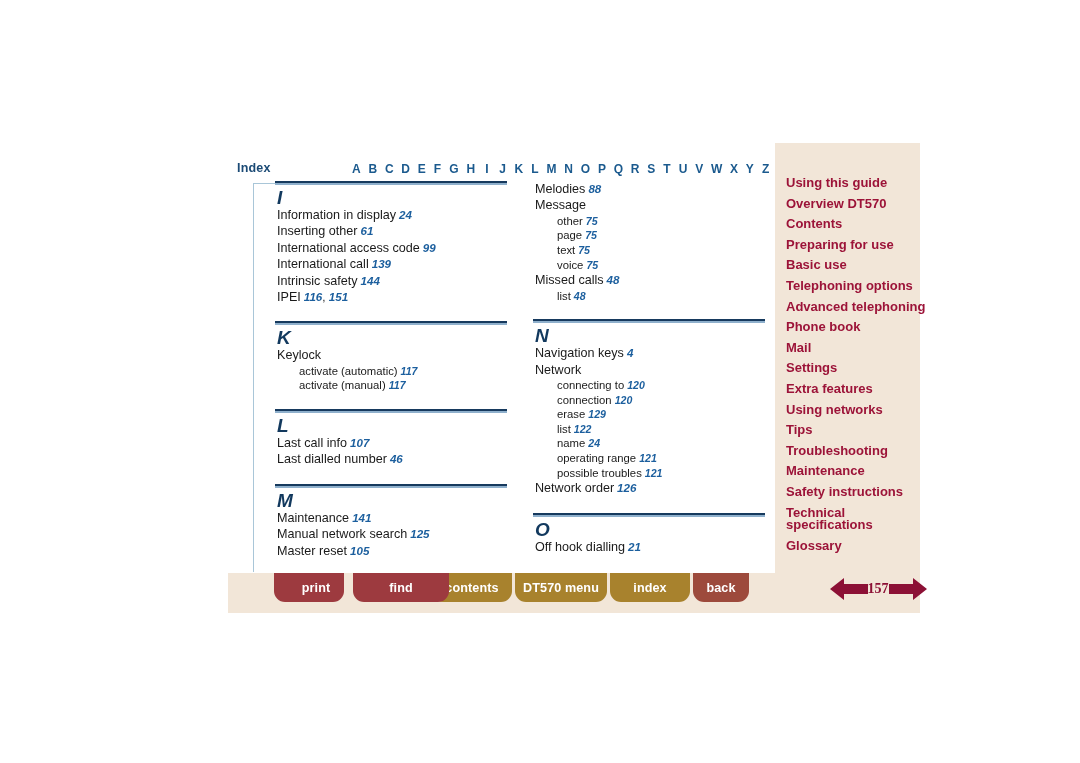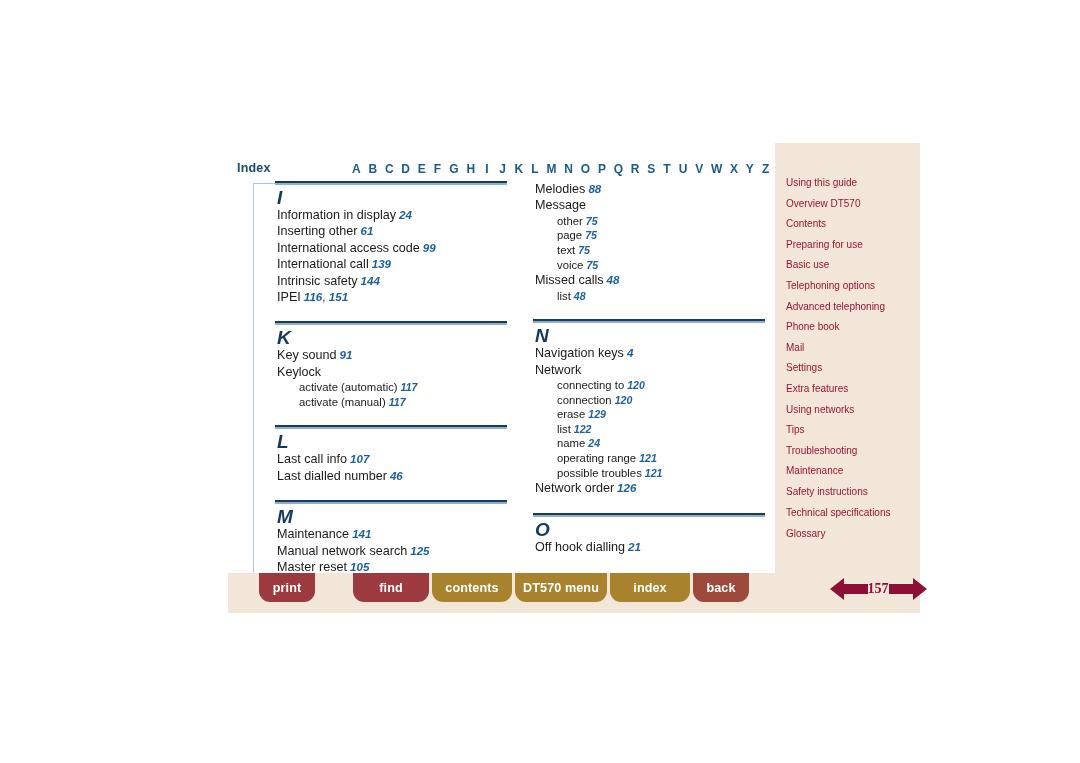--- a/index.html
+++ b/index.html
@@ -124,22 +124,22 @@
   .pgsep { color: #1a1a1a; font-weight: normal; font-style: normal; }
 
   
   #sidebar {
     position: absolute;
     left: 558px;
     top: 30px;
     width: 130px;
   }
   .nav-item {
-    font-size: 10px;
-    font-weight: normal;
+    font-size: 13px;
+    font-weight: bold;
     color: #9c1338;
     line-height: 20.6px;
     cursor: pointer;
     white-space: nowrap;
   }
   .nav-item.two-line {
     line-height: 12.4px;
     padding: 4px 0 5px 0;
     white-space: normal;
   }
@@ -236,21 +236,20 @@
         <div class="entry"><span>Information in display</span><span class="pg"><span>24</span></span></div>
         <div class="entry"><span>Inserting other</span><span class="pg"><span>61</span></span></div>
         <div class="entry"><span>International access code</span><span class="pg"><span>99</span></span></div>
         <div class="entry"><span>International call</span><span class="pg"><span>139</span></span></div>
         <div class="entry"><span>Intrinsic safety</span><span class="pg"><span>144</span></span></div>
         <div class="entry"><span>IPEI</span><span class="pg"><span>116</span><span class="pgsep">,</span> <span>151</span></span></div>
       </div>
       <div class="sec-rule sec-gap-top"></div>
       <div class="sec-letter">K</div>
       <div class="entries">
-        <div class="entry"><span>Key sound</span><span class="pg"><span>91</span></span></div>
         <div class="entry"><span>Keylock</span></div>
         <div class="entry sub"><span>activate (automatic)</span><span class="pg"><span>117</span></span></div>
         <div class="entry sub"><span>activate (manual)</span><span class="pg"><span>117</span></span></div>
       </div>
       <div class="sec-rule sec-gap-top"></div>
       <div class="sec-letter">L</div>
       <div class="entries">
         <div class="entry"><span>Last call info</span><span class="pg"><span>107</span></span></div>
         <div class="entry"><span>Last dialled number</span><span class="pg"><span>46</span></span></div>
       </div>
@@ -313,22 +312,22 @@
       <div class="nav-item">Safety instructions</div>
       <div class="nav-item two-line">Technical specifications</div>
       <div class="nav-item">Glossary</div>
     </div>
 
   <div id="footer">
       <div class="btn back" style="left: 465px; width: 56px;">back</div>
       <div class="btn gold" style="left: 382px; width: 80px;">index</div>
       <div class="btn gold" style="left: 287px; width: 92px;">DT570 menu</div>
       <div class="btn gold" style="left: 204px; width: 80px;">contents</div>
-      <div class="btn red" style="left: 125px; width: 76px;">find</div>
-      <div class="btn red" style="left: 31px; width: 56px;">print</div>
+      <div class="btn red" style="left: 125px; width: 96px;">find</div>
+      <div class="btn red" style="left: 46px; width: 56px; padding-left: 14px;">print</div>
     <div id="pagenav">
       <span>
         <svg class="arrow" viewBox="0 0 38 26" aria-hidden="true">
           <polygon points="0,13 14,2 14,8 38,8 38,18 14,18 14,24" fill="#8c1035"></polygon>
         </svg>
       </span>
       <span id="pageno">157</span>
       <span>
         <svg class="arrow" viewBox="0 0 38 26" aria-hidden="true">
           <polygon points="38,13 24,2 24,8 0,8 0,18 24,18 24,24" fill="#8c1035"></polygon>

